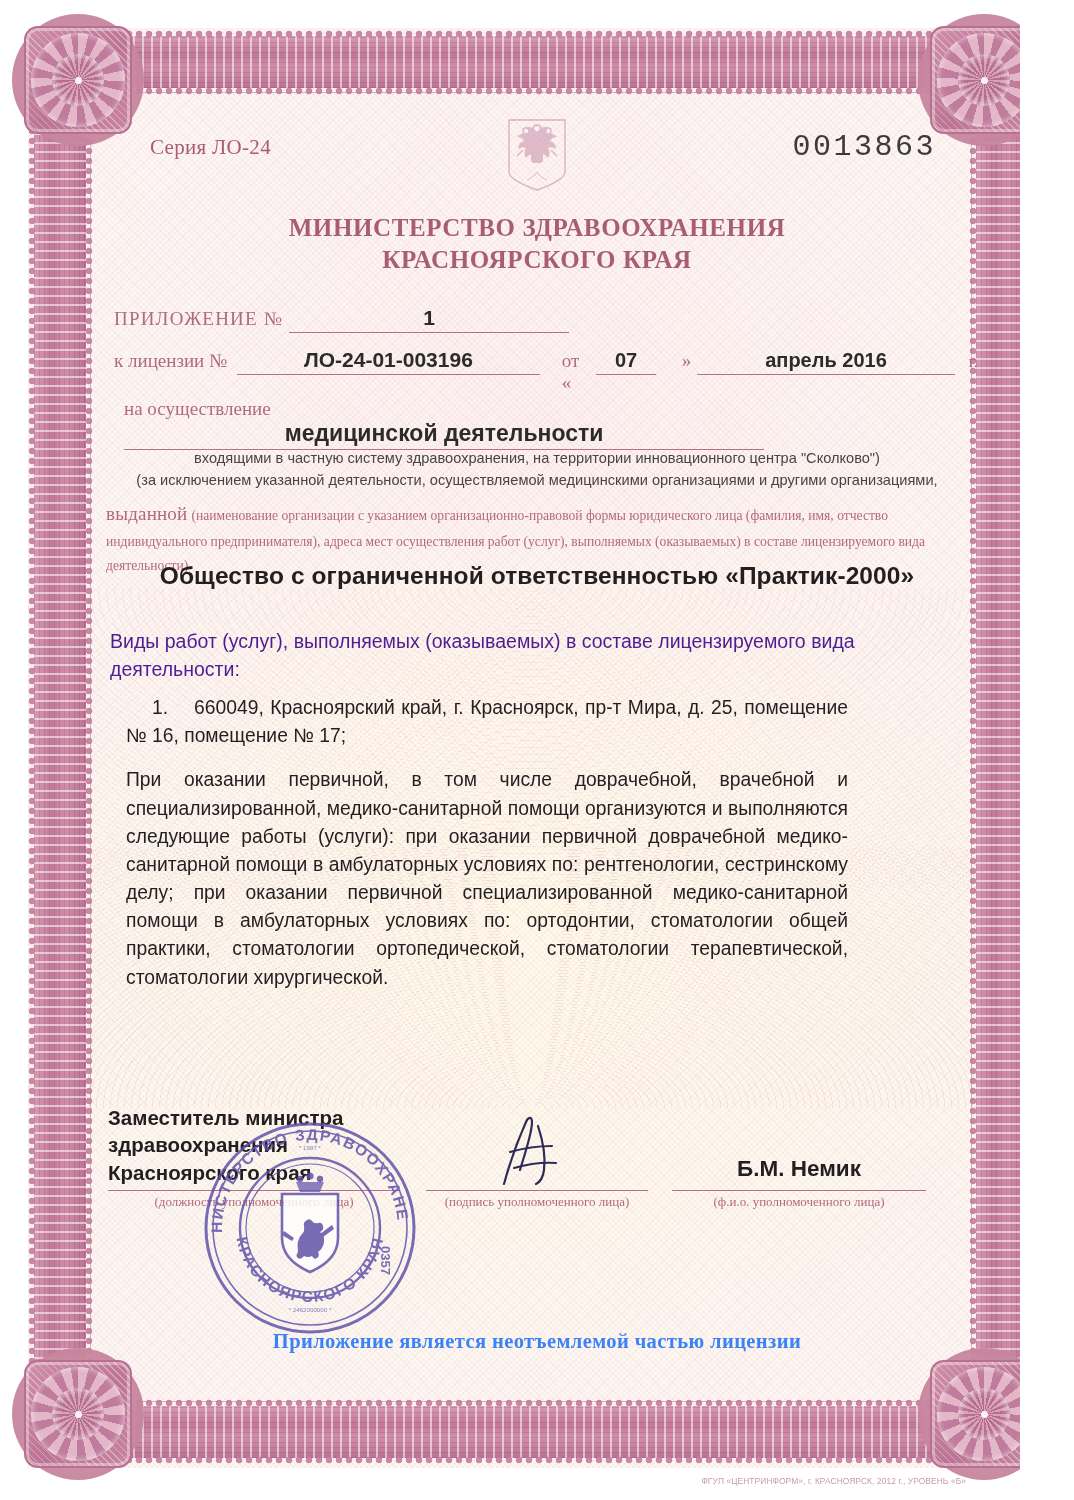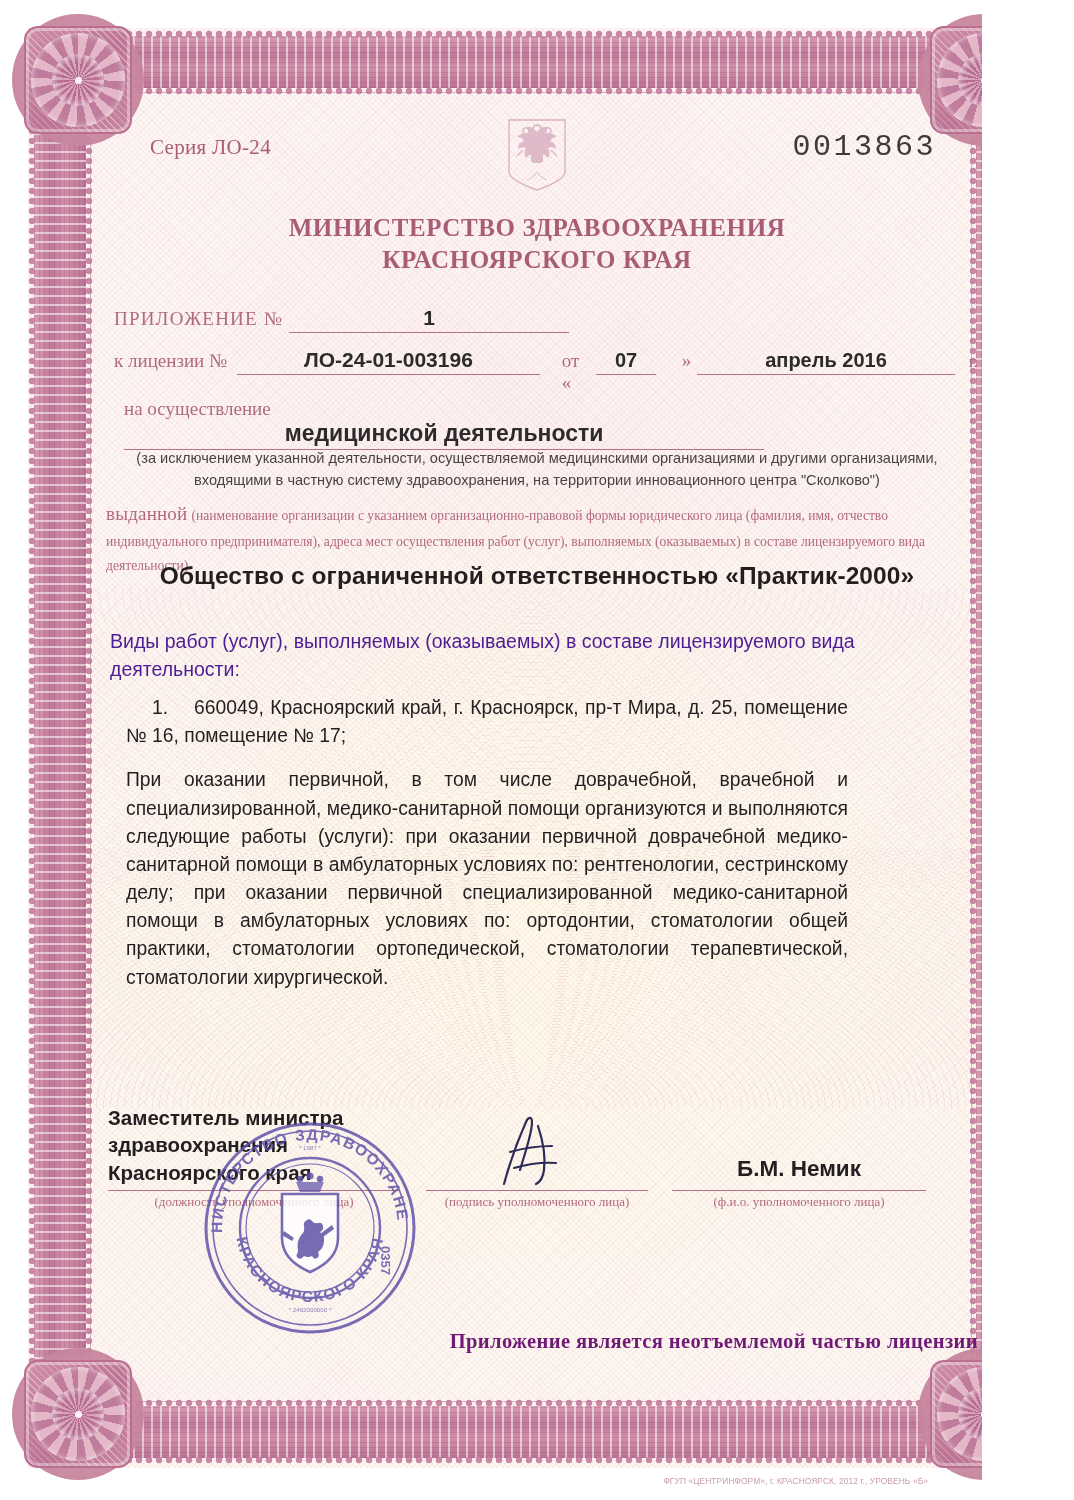--- a/index.html
+++ b/index.html
@@ -14,20 +14,21 @@
     overflow: hidden;
   }
 
   
   .sheet {
     position: relative;
     width: 982px;
     height: 1500px;
     background: #ffffff;
     overflow: hidden;
+    padding-left: 38px;
   }
 
   
   .paper {
     position: absolute;
     left: 28px;
     top: 28px;
     width: 1006px;
     height: 1440px;
     background:
@@ -425,25 +426,25 @@
     height: 224px;
     opacity: 0.82;
   }
 
   
   .footer-note {
     position: absolute;
     left: 0;
     top: 1230px;
     width: 882px;
-    text-align: right;
+    text-align: center;
     font-family: "Liberation Serif", serif;
     font-size: 20.5px;
     font-weight: 700;
-    color: #701a75;
+    color: #3b82f6;
     letter-spacing: 0.4px;
   }
 
   .imprint {
     position: absolute;
     right: 54px;
     bottom: 14px;
     font-family: "Liberation Sans", sans-serif;
     font-size: 8.4px;
     color: #c99cae;
@@ -551,22 +552,22 @@
       <span class="fill date">апрель 2016</span>
       <span class="gsuf">г.</span>
     </div>
 
     <div class="row row-act">
       <span class="lbl">на осуществление</span>
       <span class="fill act">медицинской деятельности</span>
     </div>
 
     <div class="exclusion">
+      <div>входящими в частную систему здравоохранения, на территории инновационного центра "Сколково")</div>
       <div>(за исключением указанной деятельности, осуществляемой медицинскими организациями и другими организациями,</div>
-      <div>входящими в частную систему здравоохранения, на территории инновационного центра "Сколково")</div>
     </div>
 
     <div class="issued">
       <span class="word">выданной</span>
       <span class="note">(наименование организации с указанием организационно-правовой формы юридического лица (фамилия, имя, отчество индивидуального предпринимателя), адреса мест осуществления работ (услуг), выполняемых (оказываемых) в составе лицензируемого вида деятельности)</span>
     </div>
 
     <div class="org-name">Общество с ограниченной ответственностью «Практик-2000»</div>
 
     <div class="works-head">Виды работ (услуг), выполняемых (оказываемых) в составе лицензируемого вида деятельности:</div>

